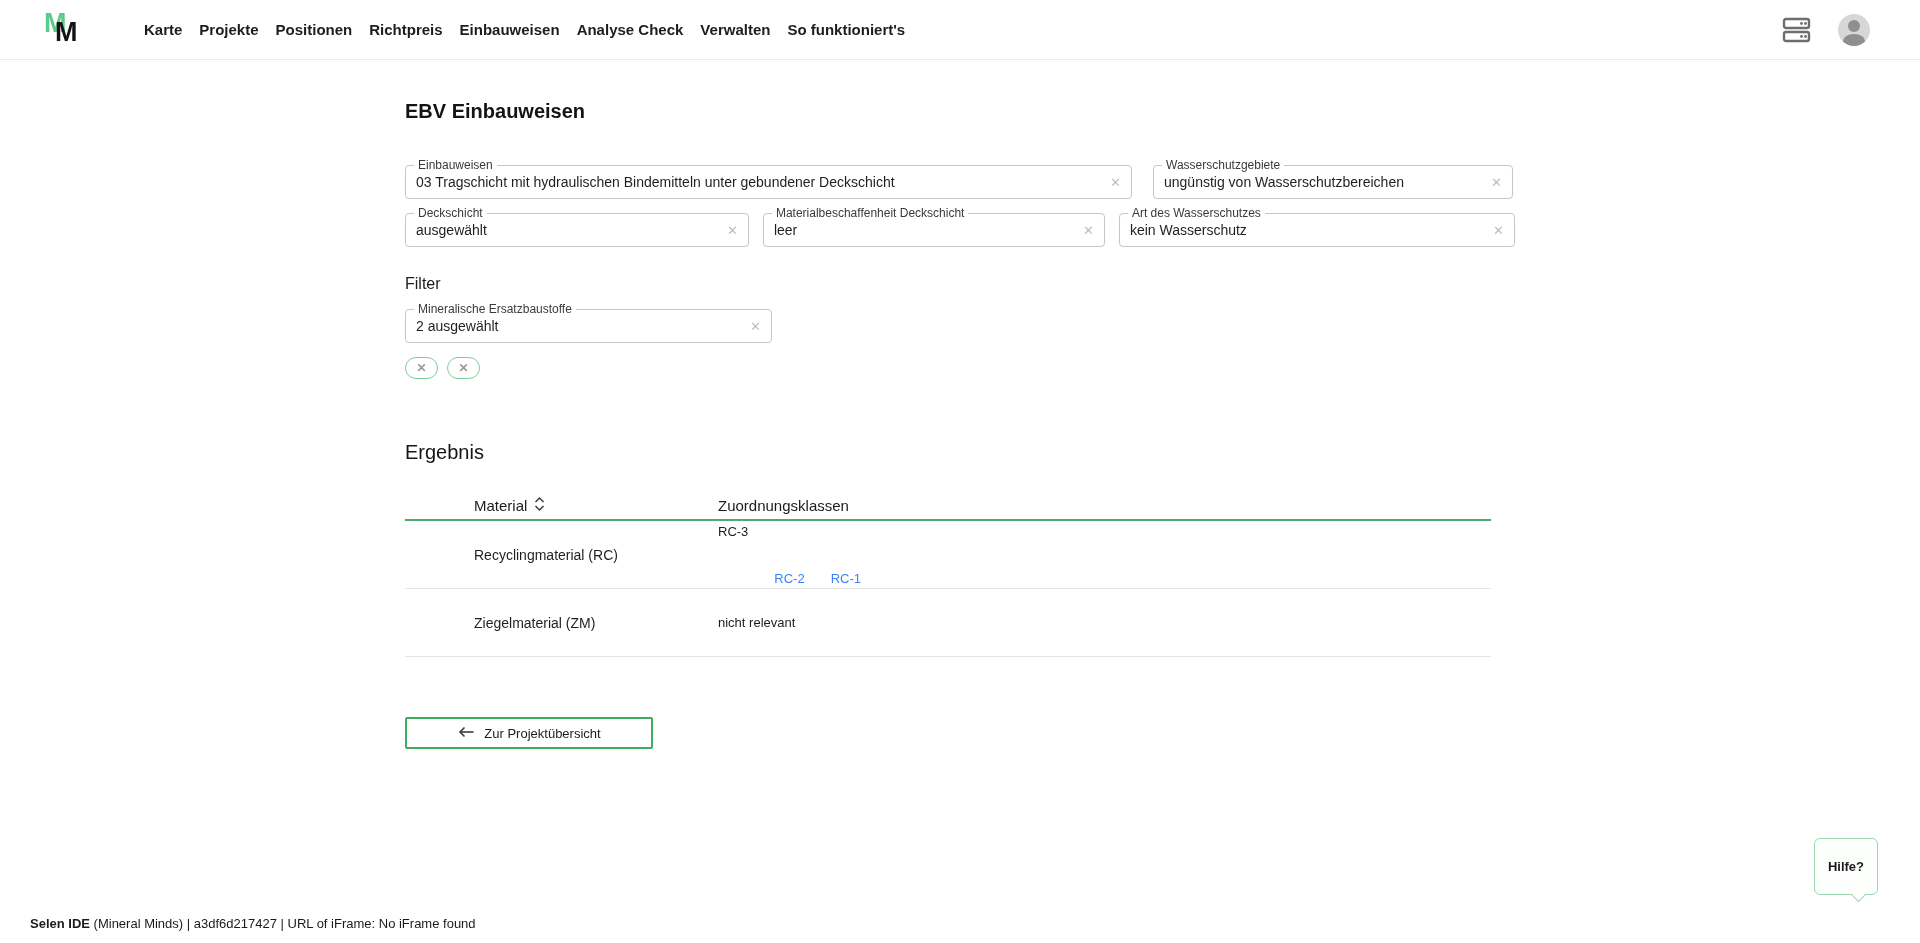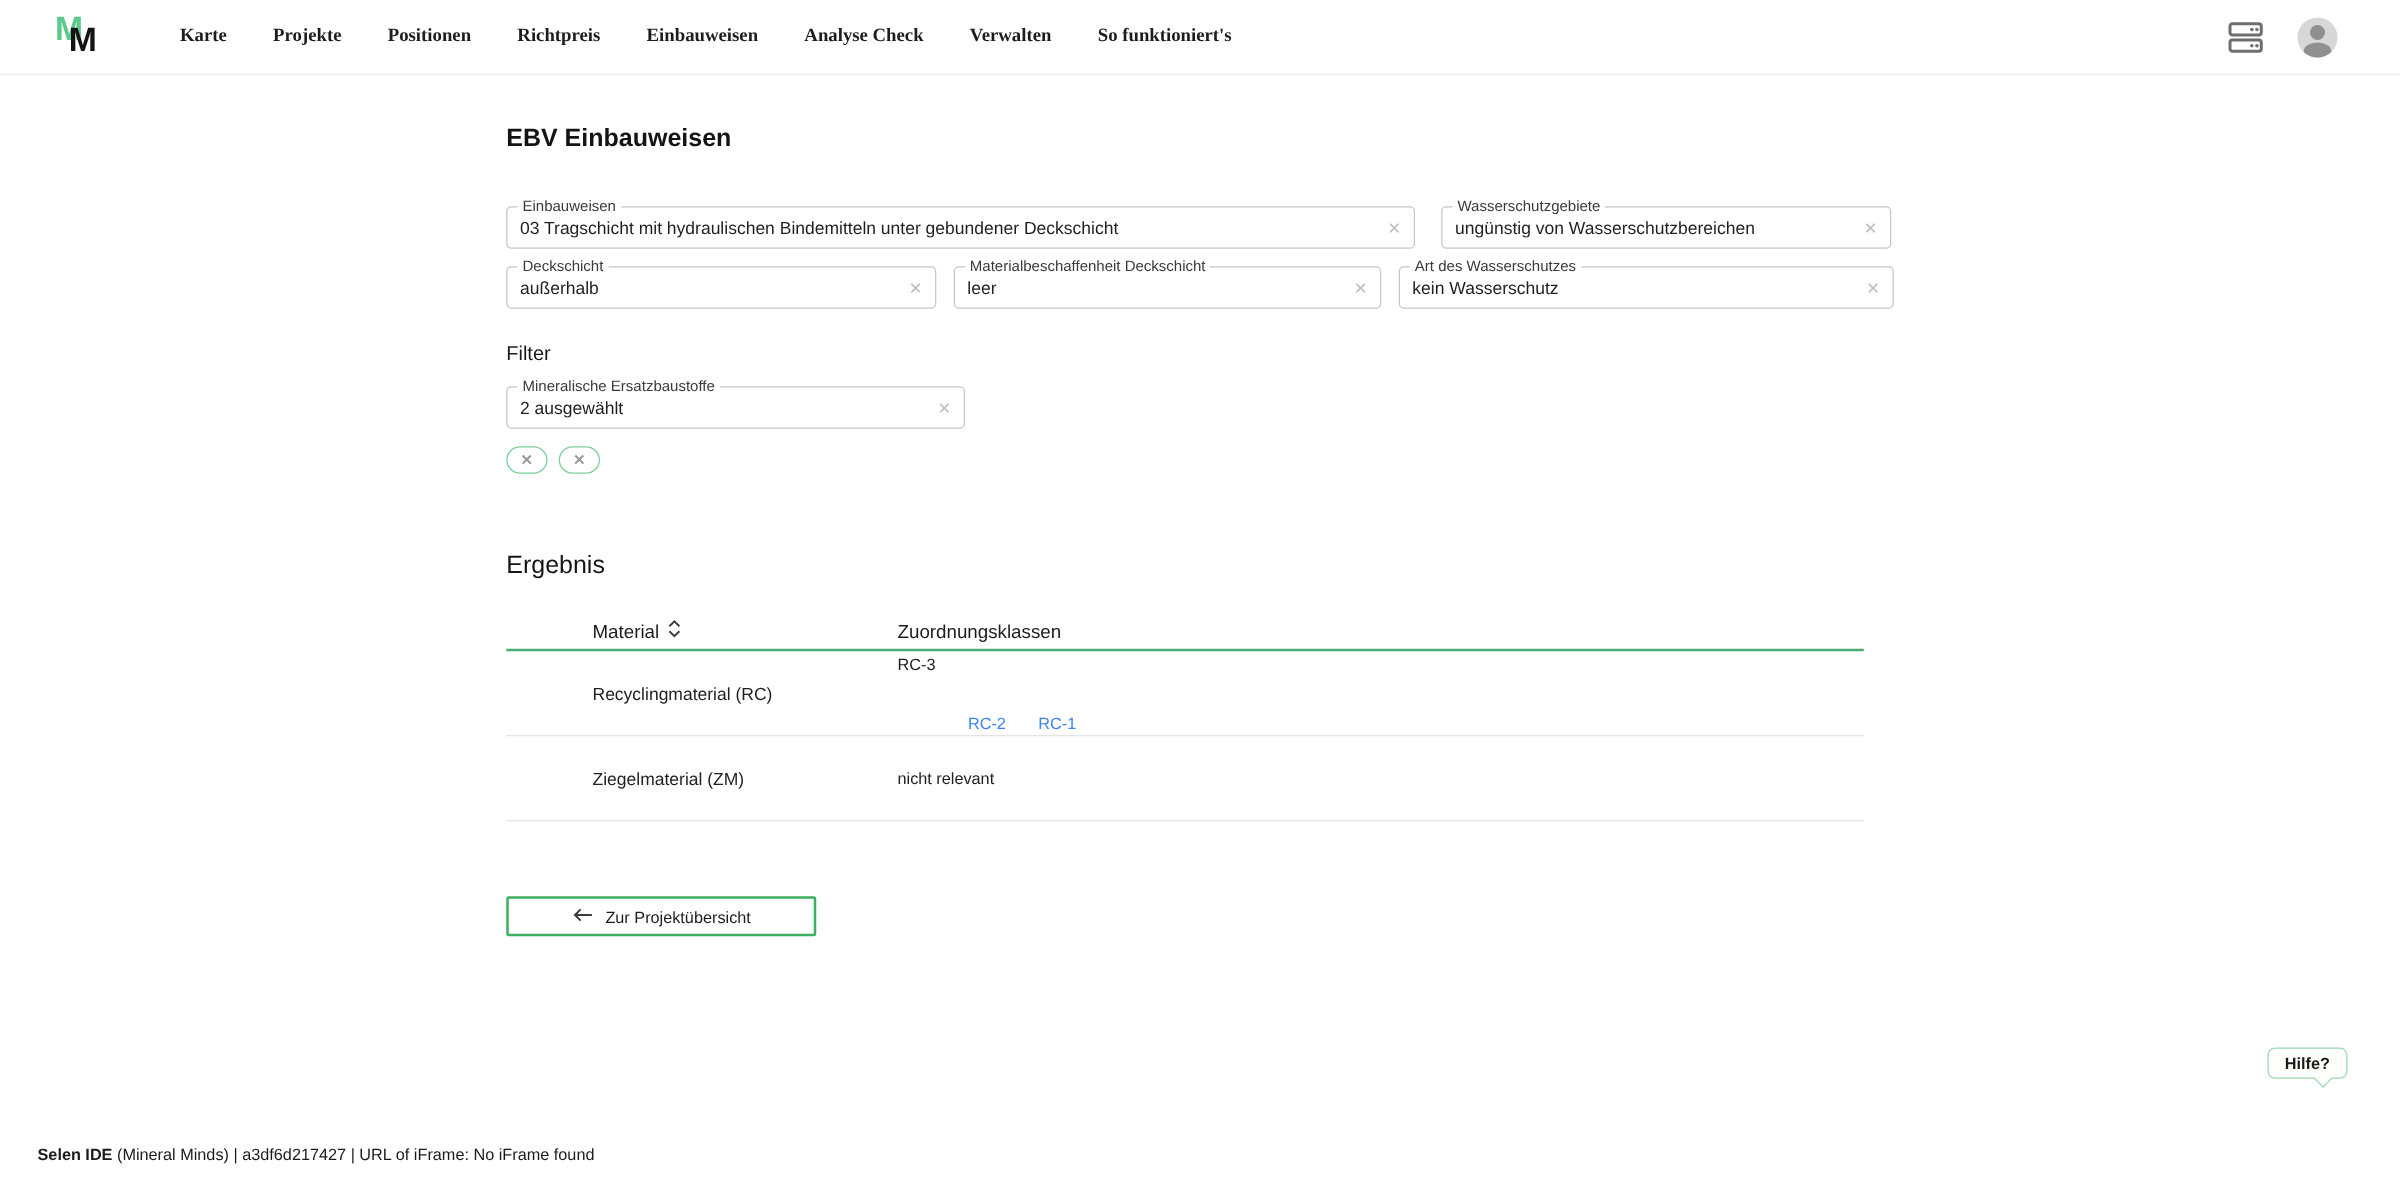--- a/index.html
+++ b/index.html
@@ -6,21 +6,21 @@
   html,body { width:1920px; height:943px; background:#ffffff; overflow:hidden;
               font-family:"Liberation Sans", sans-serif; color:#1f1f1f; }
 
   
   .header { height:60px; display:flex; align-items:center; padding:0 50px 0 44px;
             border-bottom:1px solid #ebebeb; position:relative; }
   .logo { position:relative; width:48px; height:44px; cursor:pointer; flex:0 0 auto; }
   .logo .m { position:absolute; font-weight:800; font-size:27px; line-height:27px; letter-spacing:-1px; }
   .logo .m.green { color:#5ec98c; top:2px; left:0; }
   .logo .m.black { color:#141414; top:11px; left:11px; }
-  .nav { display:flex; gap:37px; margin-left:52px;font-family:Liberation Serif, serif; }
+  .nav { display:flex; gap:17px; margin-left:52px; }
   .nav-item { font-size:15px; font-weight:600; color:#1d1d1d; cursor:pointer; white-space:nowrap; }
   .header-right { margin-left:auto; display:flex; align-items:center; gap:26px; }
   .icon-btn { cursor:pointer; display:flex; align-items:center; }
   .avatar { width:32px; height:32px; border-radius:50%; background:#d7d7d7; overflow:hidden;
             display:flex; justify-content:center; cursor:pointer; position:relative; }
   .avatar .head { position:absolute; top:6px; width:12px; height:12px; border-radius:50%; background:#8f8f8f; }
   .avatar .body { position:absolute; top:20px; width:22px; height:14px; border-radius:50% 50% 0 0; background:#8f8f8f; }
 
   
   .container { margin-left:405px; width:1110px; position:relative; }
@@ -64,21 +64,21 @@
   .cell-material { width:244px; color:#1f1f1f; }
   .cell-classes { display:flex; gap:26px; font-size:13px; }
   .badge { color:#1d1d1d; }
   .badge.inactive { color:#3b82f6;margin-top:47px; }
 
   .back-btn { margin-top:60px; width:248px; height:32px; background:#fff; border:2px solid #3cb05f;
               border-radius:2px; display:flex; align-items:center; justify-content:center; gap:9px;
               font-size:13px; color:#1d1d1d; cursor:pointer; font-family:inherit; }
 
   .help-bubble { position:absolute; right:42px; top:838px; background:#fdfffd;
-                 border:1px solid #9ad7ae; border-radius:6px; padding:4px 13px;
+                 border:1px solid #9ad7ae; border-radius:6px; padding:20px 13px;
                  font-size:13px; font-weight:700; color:#1b1b1b; cursor:pointer; }
   .help-bubble::after { content:""; position:absolute; width:10px; height:10px; background:#fdfffd;
                  border-right:1px solid #9ad7ae; border-bottom:1px solid #9ad7ae;
                  transform:rotate(45deg); bottom:-6px; right:13px; }
 
   
   .footer { position:absolute; left:0; bottom:0; width:100%; padding:0 28px 12px 30px;
             display:flex; justify-content:space-between; align-items:flex-end;
             font-size:13px; color:#1b1b1b; background:#fff; }
   .footer a { color:#3aa35f; text-decoration:underline; cursor:pointer; }
@@ -135,21 +135,21 @@
     <div class="ofield w-wsg">
       <span class="ofield-label">Wasserschutzgebiete</span>
       <span class="ofield-value">ungünstig von Wasserschutzbereichen</span>
       <span class="clear-x">✕</span>
     </div>
   </div>
 
   <div class="fields-row row2">
     <div class="ofield w-deck">
       <span class="ofield-label">Deckschicht</span>
-      <span class="ofield-value">außerhalb</span>
+      <span class="ofield-value">ausgewählt</span>
       <span class="clear-x">✕</span>
     </div>
     <div class="ofield w-matb">
       <span class="ofield-label">Materialbeschaffenheit Deckschicht</span>
       <span class="ofield-value">leer</span>
       <span class="clear-x">✕</span>
     </div>
     <div class="ofield w-art">
       <span class="ofield-label">Art des Wasserschutzes</span>
       <span class="ofield-value">kein Wasserschutz</span>

